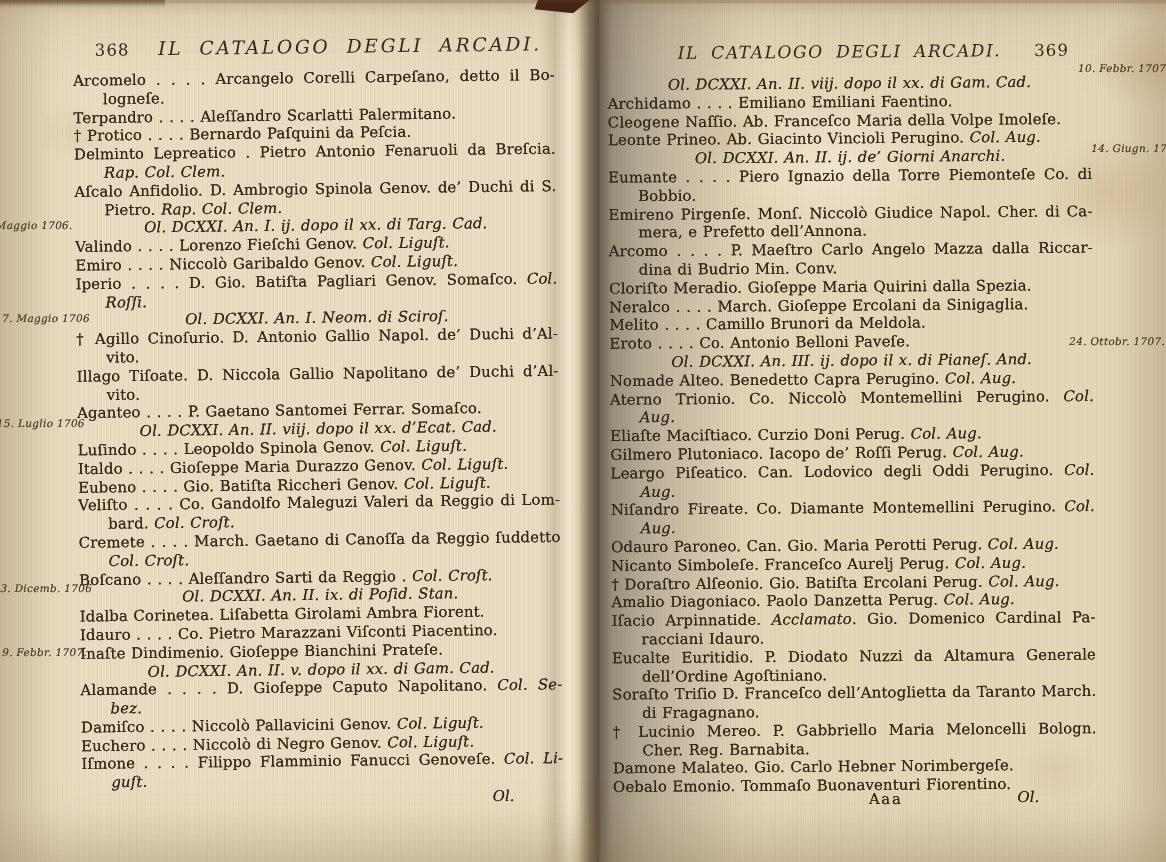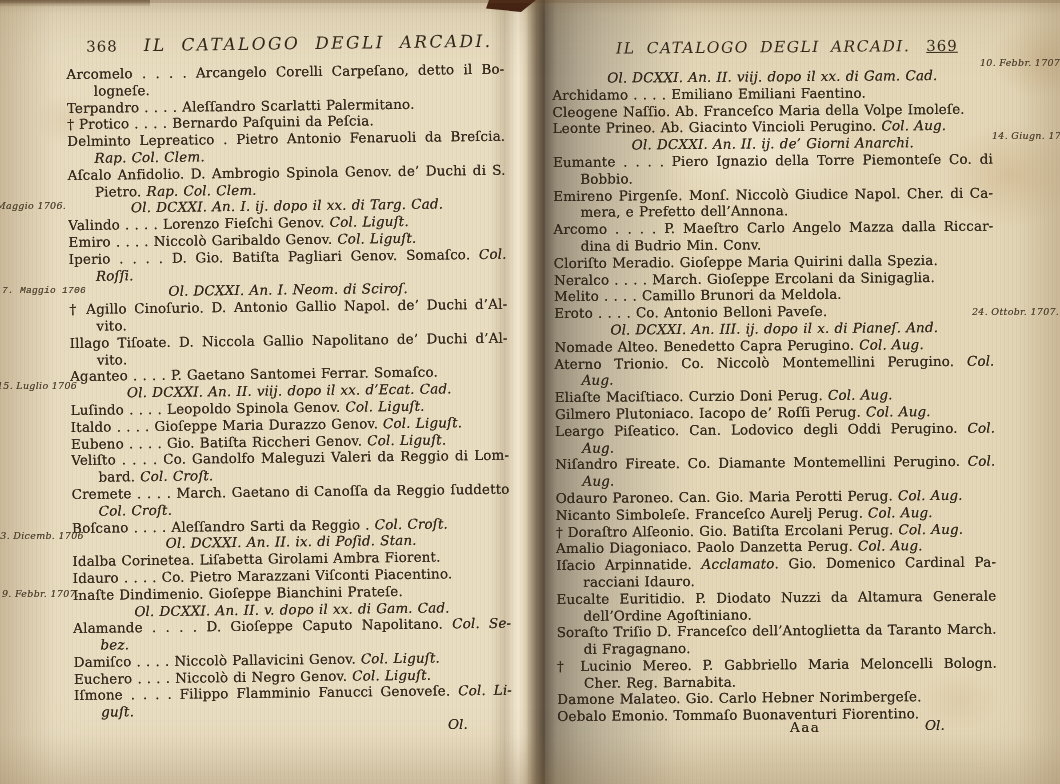--- a/index.html
+++ b/index.html
@@ -40,21 +40,21 @@
   
   .content{position:absolute;}
   .content-left{left:66px;top:36px;width:438px;transform:rotate(-0.7deg);transform-origin:left top;}
   .content-right{left:552px;top:40px;width:440px;transform:rotate(-0.45deg);transform-origin:left top;}
   .pagehead{display:flex;align-items:baseline;height:24px;white-space:nowrap;}
   .pageno{font-size:15px;letter-spacing:1px;}
   .running-title{font-style:italic;font-size:17px;letter-spacing:2.4px;word-spacing:7px;}
   .content-left .pageno{margin-left:20px;}
   .content-left .running-title{margin-left:26px;}
   .content-right .running-title{margin-left:64px;font-size:15.5px;letter-spacing:1.4px;word-spacing:5px;}
-  .content-right .pageno{margin-left:16px;text-decoration:underline;}
+  .content-right .pageno{margin-left:30px;}
   .body-lines{margin-top:6px;}
   .line{margin:0;font-size:13.5px;line-height:16.8px;letter-spacing:0.15px;word-spacing:0.6px;
     text-align:left;white-space:normal;text-shadow:0 0 0.5px rgba(49,39,26,0.85);}
   .line.full{text-align:justify;text-align-last:justify;}
   .line.h{text-align:center;}
   .line.c{padding-left:27px;}
   .it{font-style:italic;}
   .catchword{position:absolute;font-size:13.5px;font-style:italic;text-shadow:0 0 0.5px rgba(49,39,26,0.85);}
   .signature{position:absolute;font-size:13.5px;letter-spacing:1.5px;text-shadow:0 0 0.5px rgba(49,39,26,0.85);}
   .margin-note{position:absolute;font-size:9.5px;font-style:italic;color:#4a3f2e;white-space:nowrap;
@@ -170,21 +170,21 @@
         <p class="line c"><span class="ro">Cher. Reg. Barnabita.</span></p>
         <p class="line e"><span class="ro">Damone Malateo. Gio. Carlo Hebner Norimbergeſe.</span></p>
         <p class="line e"><span class="ro">Oebalo Emonio. Tommaſo Buonaventuri Fiorentino.</span></p>
       </div>
   </div>
   <div class="signature" style="left:790px;top:719px;">Aaa</div>
   <div class="catchword" style="left:925px;top:717px;">Ol.</div>
 
   <div id="margin-notes">
       <div class="margin-note" style="top: 200px; left: -4px;">Maggio 1706.</div>
-      <div class="margin-note" style="top: 285px; left: 2px; font-family: Liberation Mono, monospace;">7. Maggio 1706</div>
+      <div class="margin-note" style="top: 285px; left: 2px;">7. Maggio 1706</div>
       <div class="margin-note" style="top: 380px; left: -3px;">15. Luglio 1706</div>
       <div class="margin-note" style="top: 530px; left: -6px;">13. Dicemb. 1706</div>
       <div class="margin-note" style="top: 588px; left: 2px;">9. Febbr. 1707.</div>
       <div class="margin-note" style="top: 57px; left: 980px;">10. Febbr. 1707</div>
       <div class="margin-note" style="top: 130px; left: 992px;">14. Giugn. 1707.</div>
       <div class="margin-note" style="top: 306px; left: 972px; text-align: right;">24. Ottobr. 1707.</div>
     </div>
 
   <div class="vignette"></div>
 </div>

